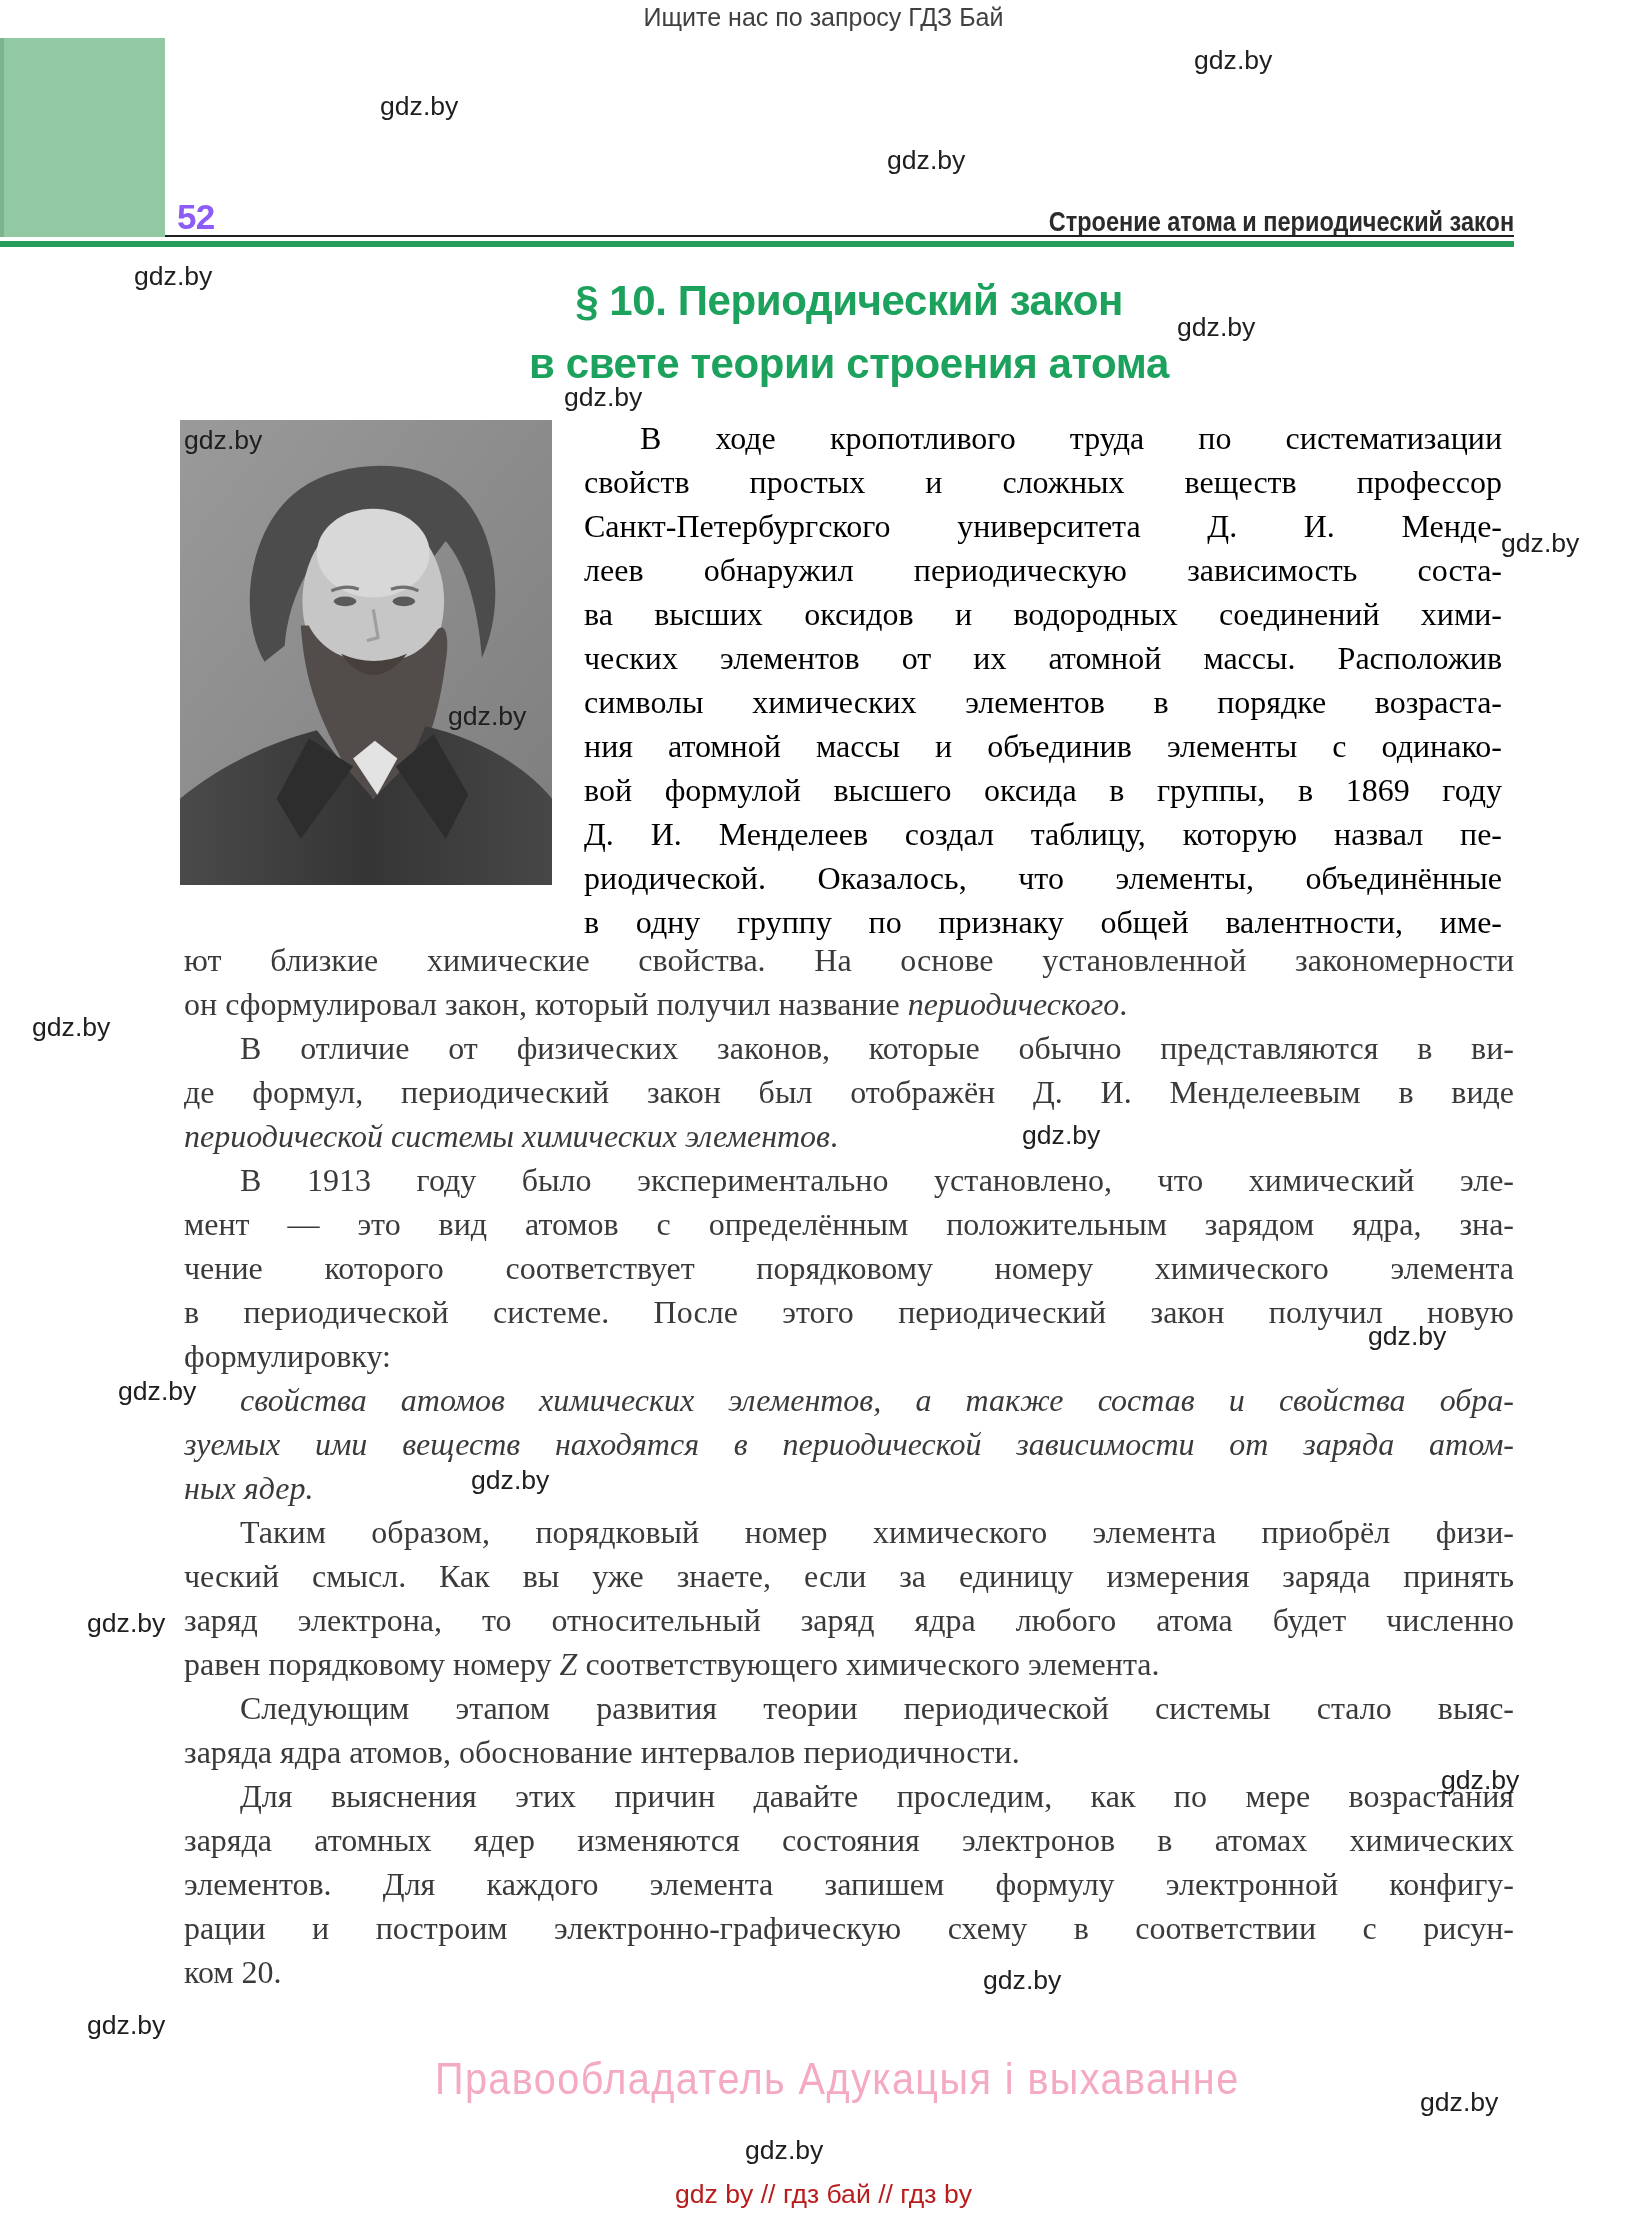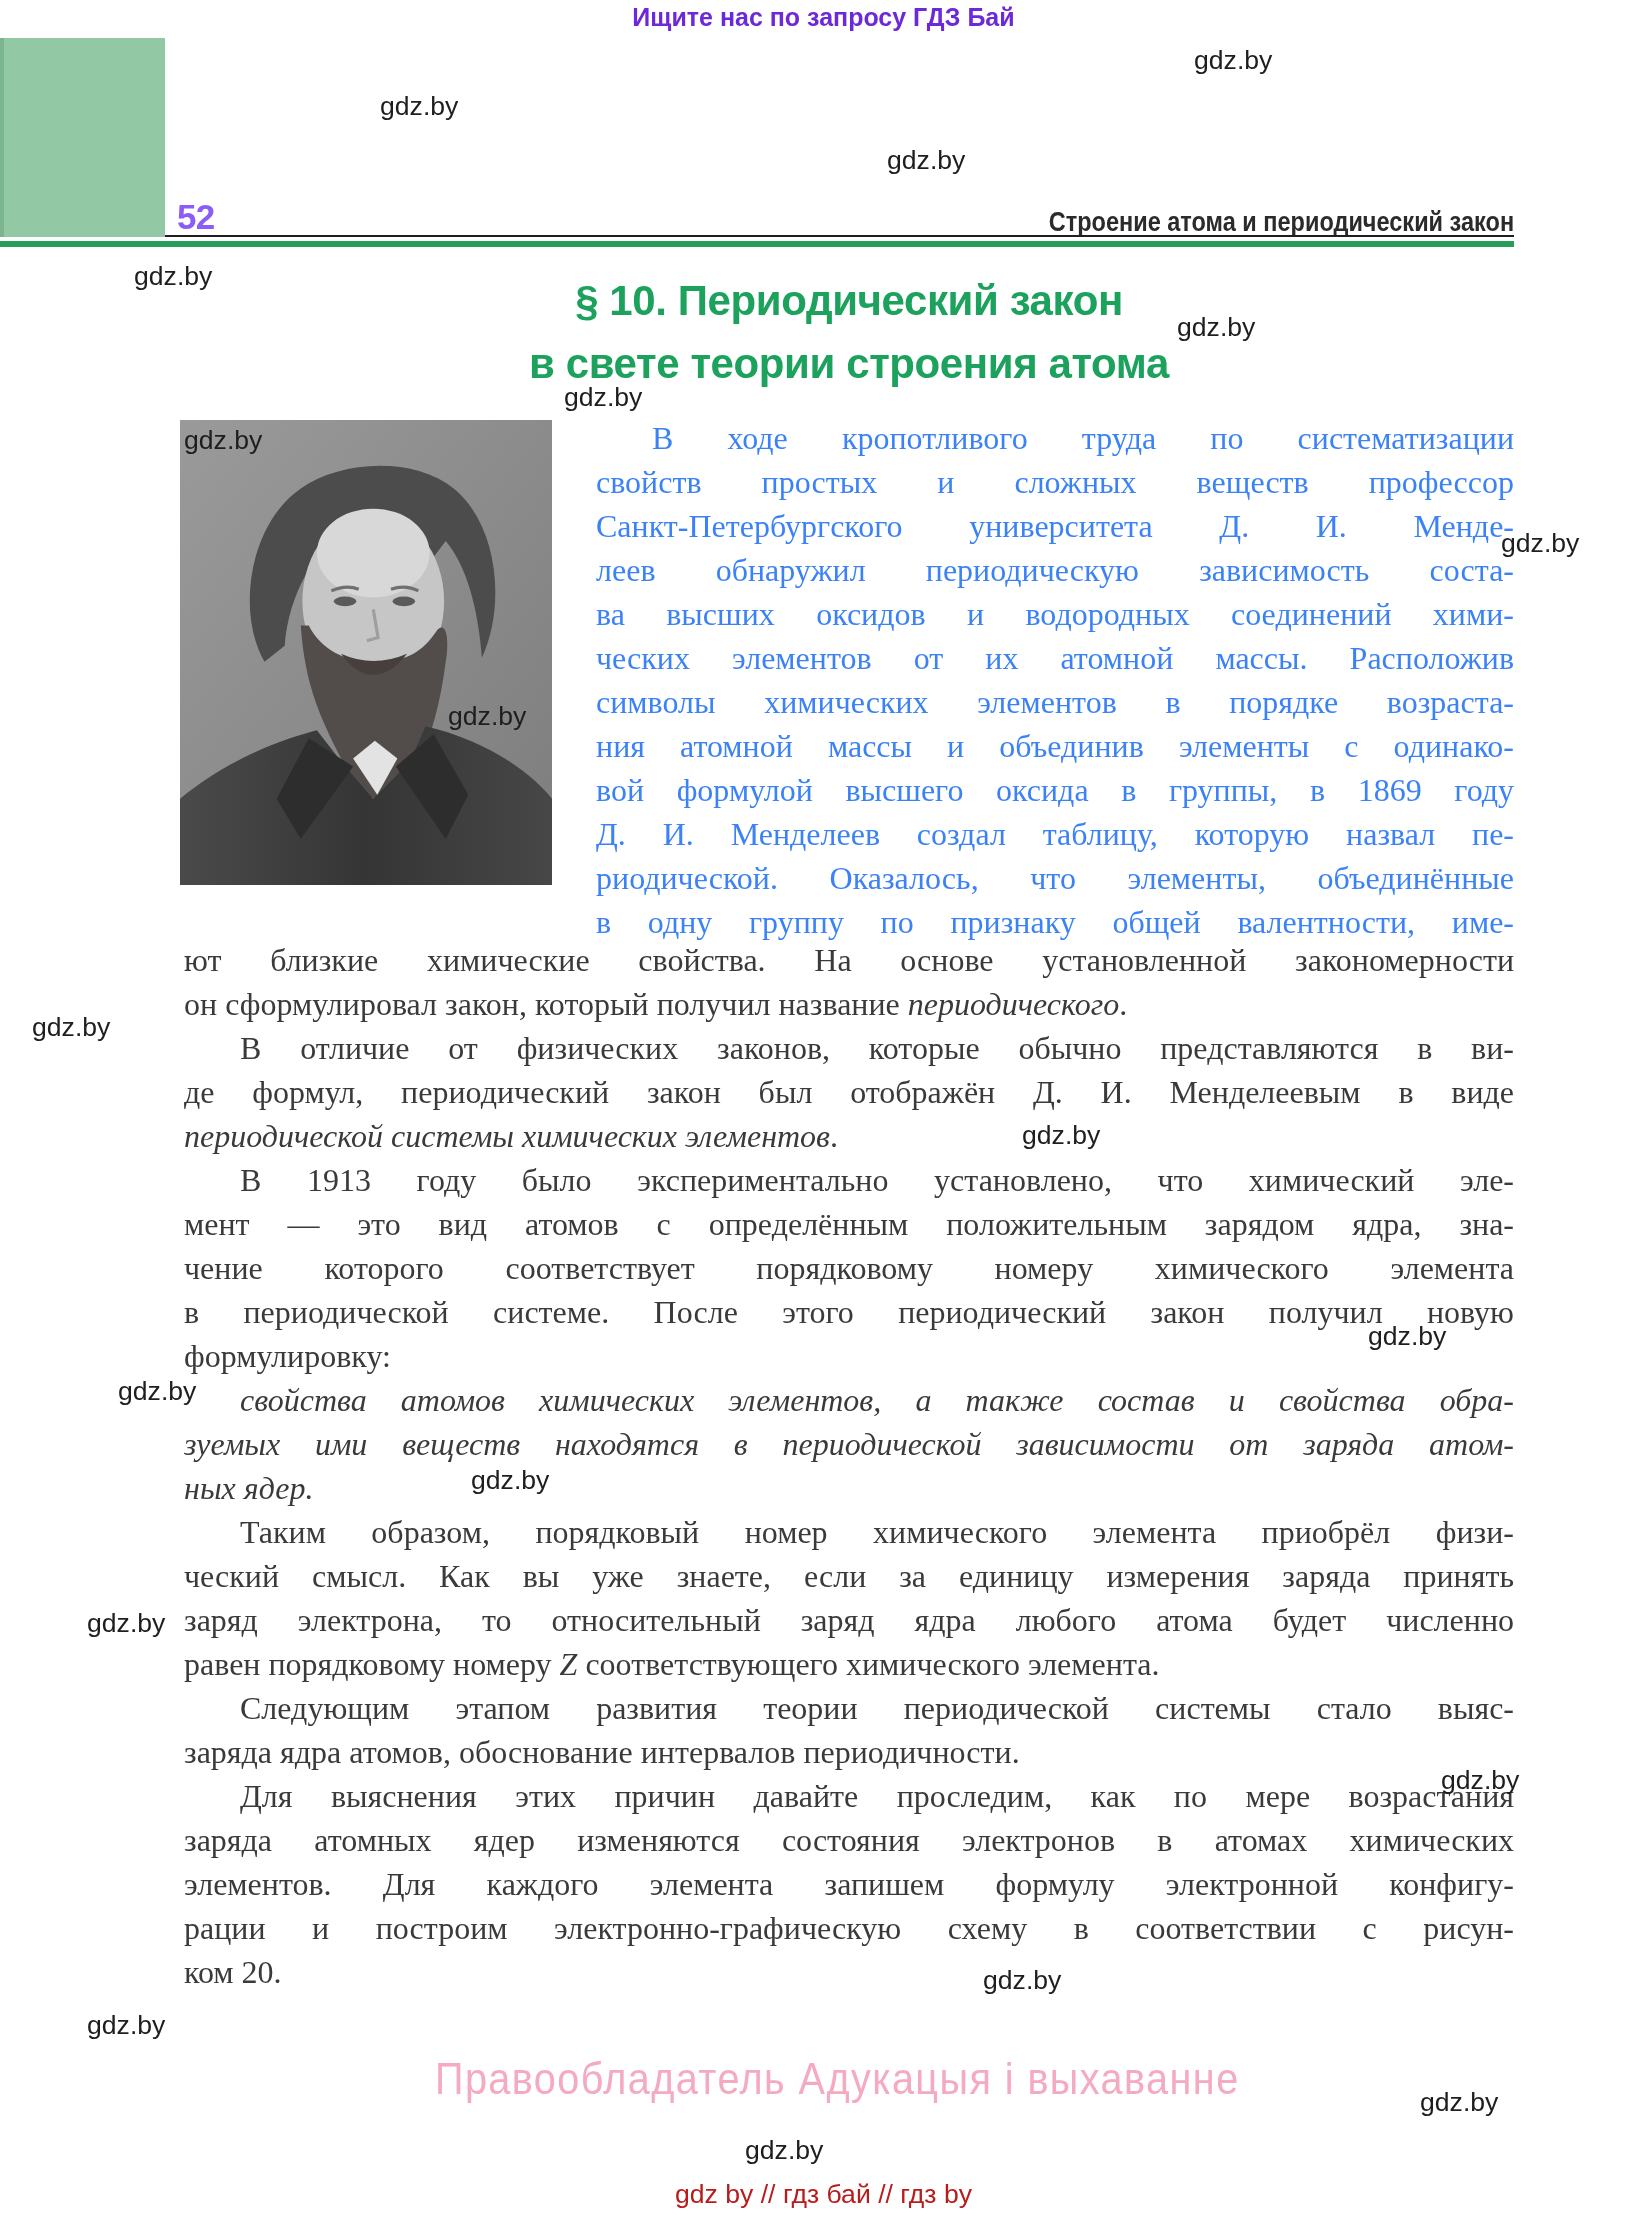--- a/index.html
+++ b/index.html
@@ -52,22 +52,22 @@
     letter-spacing:-0.4px;
   }
   
   .photo{
     position:absolute;left:180px;top:420px;width:372px;height:465px;
     background:#8e8e8e;overflow:hidden;
   }
   .photo svg{display:block;width:100%;height:100%;}
   
   .col-narrow{
-    position:absolute;left:596px;top:416px;width:918px;
-    color:#3b82f6;
+    position:absolute;left:584px;top:416px;width:918px;
+    color:#000000;
   }
   .col-full{
     position:absolute;left:184px;top:938px;width:1330px;
     color:#3a3a3a;
   }
   .para{margin:0;}
   .col-full .para + .para{margin-top:0;}
   .tline{
     font-size:32px;line-height:44px;height:44px;
     text-align:justify;text-align-last:justify;
@@ -98,21 +98,21 @@
     font-family:"Liberation Sans", sans-serif;
     font-size:26.6px;color:#1c4fd8;
     white-space:nowrap;
   }
 </style>
 </head>
 <body>
 
 <div class="page">
 
-  <div class="banner" style="color: #6d28d9; font-weight: bold;">Ищите нас по запросу ГДЗ Бай</div>
+  <div class="banner" style="color: #404040;">Ищите нас по запросу ГДЗ Бай</div>
 
   <div class="corner-box"></div>
 
   <div class="page-num">52</div>
   <div class="running-title">Строение атома и периодический закон</div>
   <div class="rule-black"></div>
   <div class="rule-green" style="background: rgb(39, 157, 91);"></div>
 
   <div class="title" style="color: rgb(28, 162, 92);">
     <div>§ 10. Периодический закон</div>

